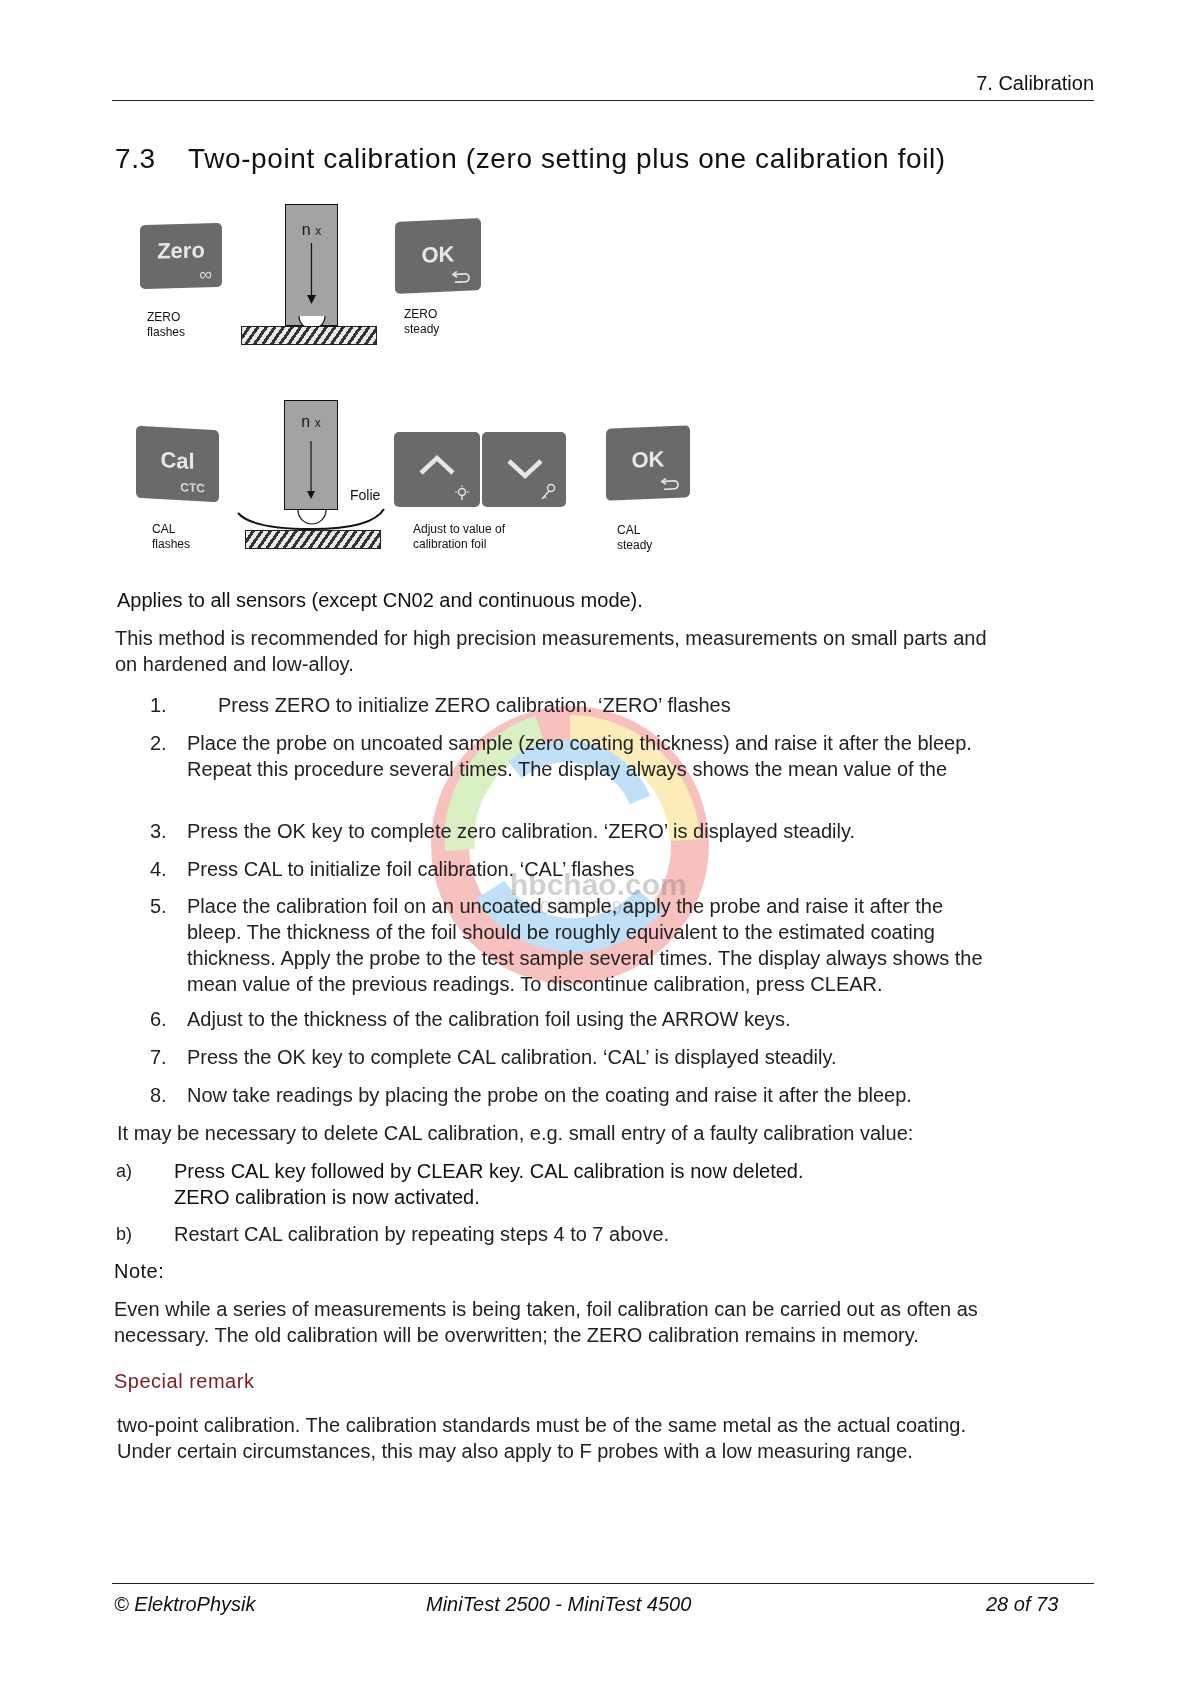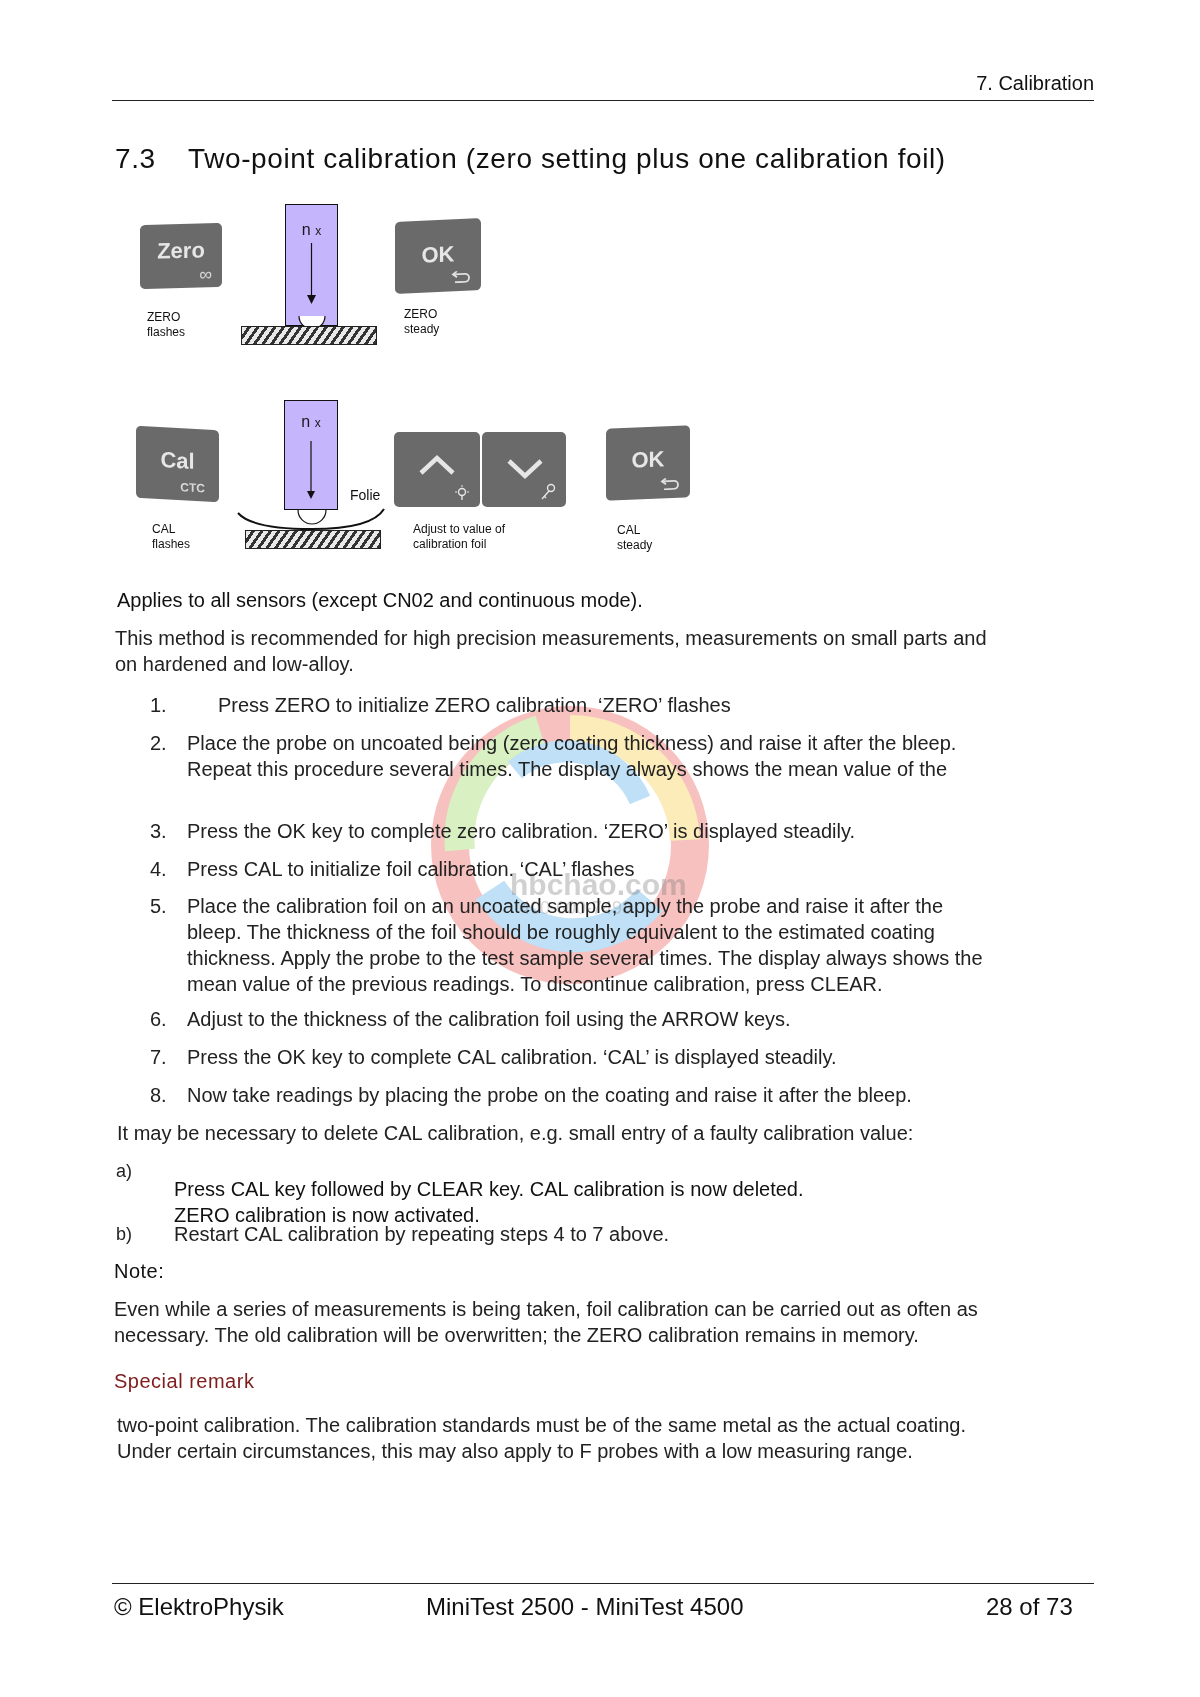--- a/index.html
+++ b/index.html
@@ -11,29 +11,29 @@
   .hdr-text { right: 106px; top: 72px; font-size: 20px; color: #111; }
   .hrule { left: 112px; width: 982px; height: 1px; background: #222; }
   .title { left: 115px; top: 143px; font-size: 28px; letter-spacing: 0.6px; color: #111; white-space: nowrap; }
   .title .num { display: inline-block; width: 73px; }
 
   
   .key { background: #6a6a6a; color: #e6e6e6; border-radius: 5px; font-weight: bold; text-align: center; }
   .key .main { position: absolute; left: 0; right: 0; font-size: 22px; }
   .key .sub { position: absolute; font-size: 12px; font-weight: bold; color: #d8d8d8; }
   .lbl { font-size: 12px; line-height: 15px; color: #111; white-space: nowrap; }
-  .probe { border: 1.5px solid #111; background: #c4b5fd; box-sizing: border-box; }
+  .probe { border: 1.5px solid #111; background: #a3a3a3; box-sizing: border-box; }
   .probe .nx { position: absolute; top: 16px; left: 0; right: 0; text-align: center; font-size: 16px; }
   .probe .nx small { font-size: 12px; }
   .hatch { border: 1.5px solid #222; box-sizing: border-box;
     background: repeating-linear-gradient(-55deg, #333 0 3px, #e9e9e9 3px 7px); }
 
   .p { font-size: 20px; line-height: 26px; color: #222; white-space: nowrap; }
   .li-num { font-size: 20px; line-height: 26px; color: #222; }
-  .foot { font-size: 24px; color: #111; top: 1593px; }
+  .foot { font-size: 20px; color: #111; top: 1593px; font-style: italic; }
   .wm { pointer-events: none; }
 </style>
 </head>
 <body>
 
 <div class="abs hdr-text">7. Calibration</div>
 <div class="abs hrule" style="top:100px;"></div>
 
 <div class="abs title">
   <span class="num">7.3</span><span>Two-point calibration (zero setting plus one calibration foil)</span>
@@ -155,21 +155,21 @@
 <div>
   <div class="abs" style="top:692px;left:150px;">
     <span class="abs li-num" style="left:0;">1.</span>
     <div class="abs" style="left:37px;margin-left:31px;">
         <div class="p">Press ZERO to initialize ZERO calibration. ‘ZERO’ flashes</div>
       </div>
   </div>
   <div class="abs" style="top:730px;left:150px;">
     <span class="abs li-num" style="left:0;">2.</span>
     <div class="abs" style="left:37px;">
-      <div class="p">Place the probe on uncoated being (zero coating thickness) and raise it after the bleep.</div>
+      <div class="p">Place the probe on uncoated sample (zero coating thickness) and raise it after the bleep.</div>
       <div class="p">Repeat this procedure several times. The display always shows the mean value of the</div>
     </div>
   </div>
   <div class="abs" style="top:818px;left:150px;">
     <span class="abs li-num" style="left:0;">3.</span>
     <div class="abs" style="left:37px;">
         <div class="p">Press the OK key to complete zero calibration. ‘ZERO’ is displayed steadily.</div>
       </div>
   </div>
   <div class="abs" style="top:856px;left:150px;">
@@ -204,21 +204,21 @@
     <div class="abs" style="left:37px;">
         <div class="p">Now take readings by placing the probe on the coating and raise it after the bleep.</div>
       </div>
   </div>
 </div>
 
 <div class="abs p" style="left:117px;top:1120px;">It may be necessary to delete CAL calibration, e.g. small entry of a faulty calibration value:</div>
 
 <div class="abs" style="top:1158px;left:116px;">
   <span class="abs li-num" style="left:0;font-size:18px;">a)</span>
-  <div class="abs" style="left:58px;margin-top:18px;">
+  <div class="abs" style="left:58px;">
     <div class="p" style="color:#111;">Press CAL key followed by CLEAR key. CAL calibration is now deleted.</div>
     <div class="p" style="color:#111;">ZERO calibration is now activated.</div>
   </div>
 </div>
 <div class="abs" style="top:1221px;left:116px;">
   <span class="abs li-num" style="left:0;font-size:18px;">b)</span>
   <div class="abs" style="left:58px;">
       <div class="p">Restart CAL calibration by repeating steps 4 to 7 above.</div>
     </div>
 </div>

